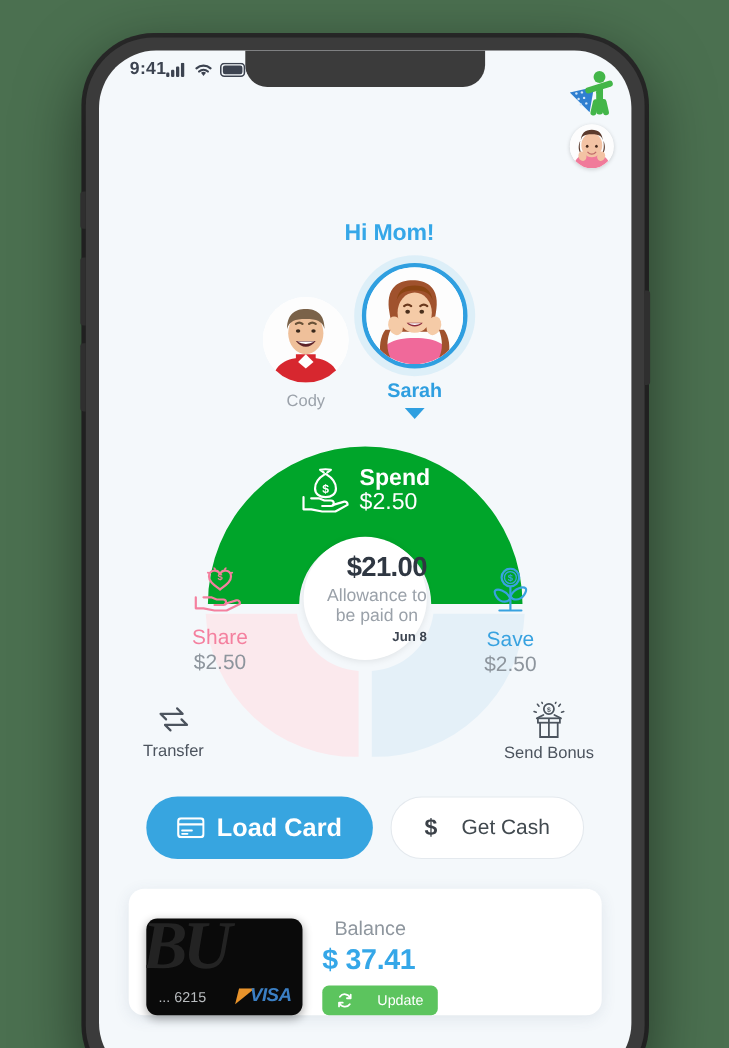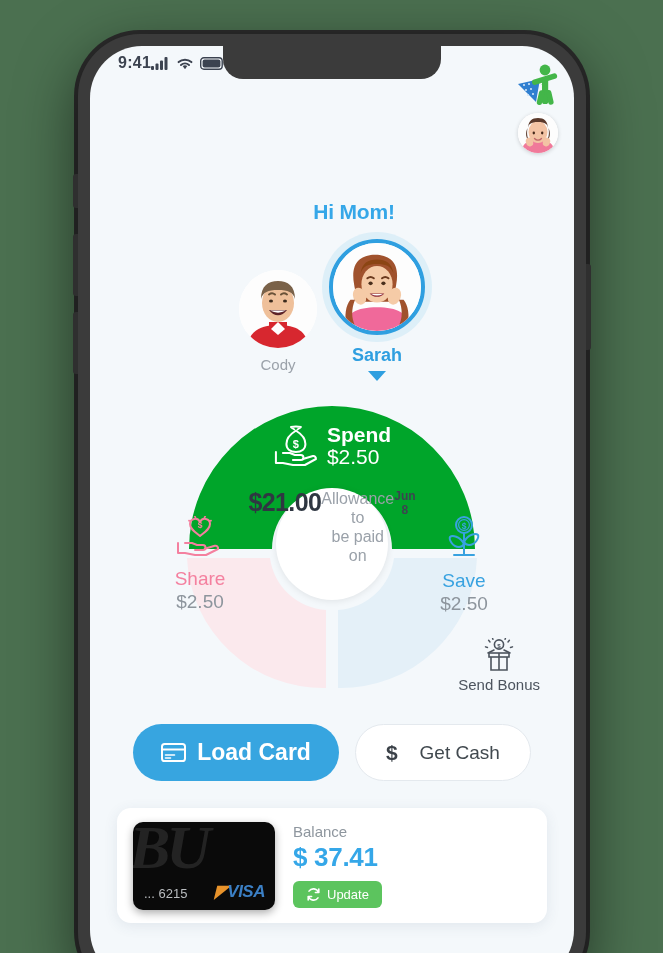--- a/index.html
+++ b/index.html
@@ -148,22 +148,22 @@
   .seg-amt { font-size: 19px; color: #8d959d; margin-top: 1px; }
   #share-name { color: #f4809f; }
   #save-name { color: #38a2e0; }
 
   #center-circle {
     position: absolute; left: 50%; top: 90px;
     transform: translateX(-50%);
     width: 112px; height: 112px; border-radius: 50%;
     background: #fff;
     box-shadow: 0 1px 7px rgba(0,0,0,.09);
-    display: flex; flex-direction: row;
-    align-items: flex-start; justify-content: center;
+    display: flex; flex-direction: column;
+    align-items: flex-end; justify-content: center;
     text-align: center;
   }
   #allowance-amount {
     font-size: 25px; font-weight: bold; color: #2f3742;
     letter-spacing: -.6px;
   }
   #allowance-caption {
     font-size: 16px; color: #9aa1a9; line-height: 1.18; margin-top: 2px;
   }
   #allowance-date {
@@ -203,21 +203,21 @@
     cursor: pointer;
   }
   #dollar-glyph { font-size: 21px; font-weight: bold; color: #3b4148; }
 
   
   #balance-panel {
     position: absolute; top: 762px; left: 27px; right: 27px;
     height: 115px;
     background: #fff; border-radius: 14px;
     box-shadow: 0 3px 14px rgba(60,80,110,.10);
-    display: flex; align-items: center; padding: 0 16px;
+    display: flex; align-items: flex-end; padding: 0 16px;
     gap: 18px;
   }
   #visa-card {
     width: 142px; height: 88px; border-radius: 10px;
     background: #0a0a0a; position: relative; overflow: hidden;
     box-shadow: 0 3px 9px rgba(0,0,0,.33);
     flex: none;
   }
   #card-graffiti {
     position: absolute; left: -4px; top: -10px;
@@ -231,27 +231,27 @@
     font-size: 13px; color: #b9bcbf;
   }
   #visa-logo {
     position: absolute; right: 10px; bottom: 8px;
     font-size: 17px; font-weight: bold; font-style: italic;
     color: #3b7fc4; letter-spacing: -.5px;
   }
   #visa-logo .tick { color: #e8932b; }
 
   #balance-info { display: flex; flex-direction: column; gap: 2px; }
-  #balance-label { font-size: 15px; color: #8e969e; }
+  #balance-label { font-size: 18px; color: #8e969e; margin-left: 11px; }
   #balance-amount {
     font-size: 26px; font-weight: bold; color: #35a7e8; letter-spacing: -.3px;
   }
   #update-btn {
     margin-top: 6px;
-    display: inline-flex; align-items: center; gap: 6px;
+    display: inline-flex; align-items: center; gap: 22px;
     background: #5cc45e; color: #fff;
     border: none; border-radius: 6px;
     padding: 6px 13px; font-size: 13px;
     font-family: "Liberation Sans", sans-serif;
     cursor: pointer; align-self: flex-start;
   }
 </style>
 </head>
 <body style="background: rgb(75, 112, 80);">
 
@@ -432,20 +432,27 @@
 
       <div id="center-circle">
         <div id="allowance-amount">$21.00</div>
         <div id="allowance-caption">
           <span>Allowance to</span><br>
           <span>be paid on</span>
         </div>
         <div id="allowance-date">Jun 8</div>
       </div>
 
+      <div id="action-transfer" class="quick-action">
+        <svg width="34" height="32" viewBox="0 0 34 32">
+          <path d="M5 11h20l-5-5M5 11l5 5" stroke="#4c545e" stroke-width="2" fill="none" stroke-linecap="round" stroke-linejoin="round"></path>
+          <path d="M29 21H9l5 5M29 21l-5-5" stroke="#4c545e" stroke-width="2" fill="none" stroke-linecap="round" stroke-linejoin="round"></path>
+        </svg>
+        <div class="quick-label">Transfer</div>
+      </div>
 
       <div id="action-bonus" class="quick-action">
         <svg width="36" height="34" viewBox="0 0 36 34">
           <circle cx="18" cy="6.5" r="4.6" stroke="#4c545e" stroke-width="1.6" fill="none"></circle>
           <text x="18" y="9.5" font-size="6.2" font-weight="bold" fill="#4c545e" text-anchor="middle" font-family="Liberation Sans, sans-serif">$</text>
           <path d="M9 4l-1.4-1.8M27 4l1.4-1.8M6.5 9.5l-2-.7M29.5 9.5l2-.7M12 1.4l-.5-1.4M24 1.4l.5-1.4" stroke="#4c545e" stroke-width="1.4" stroke-linecap="round"></path>
           <path d="M7 15l6-3M29 15l-6-3" stroke="#4c545e" stroke-width="1.6" stroke-linecap="round"></path>
           <rect x="8" y="15" width="20" height="4" stroke="#4c545e" stroke-width="1.6" fill="none"></rect>
           <path d="M10 19v13h16V19" stroke="#4c545e" stroke-width="1.6" fill="none"></path>
           <path d="M18 15v17" stroke="#4c545e" stroke-width="1.6"></path>

